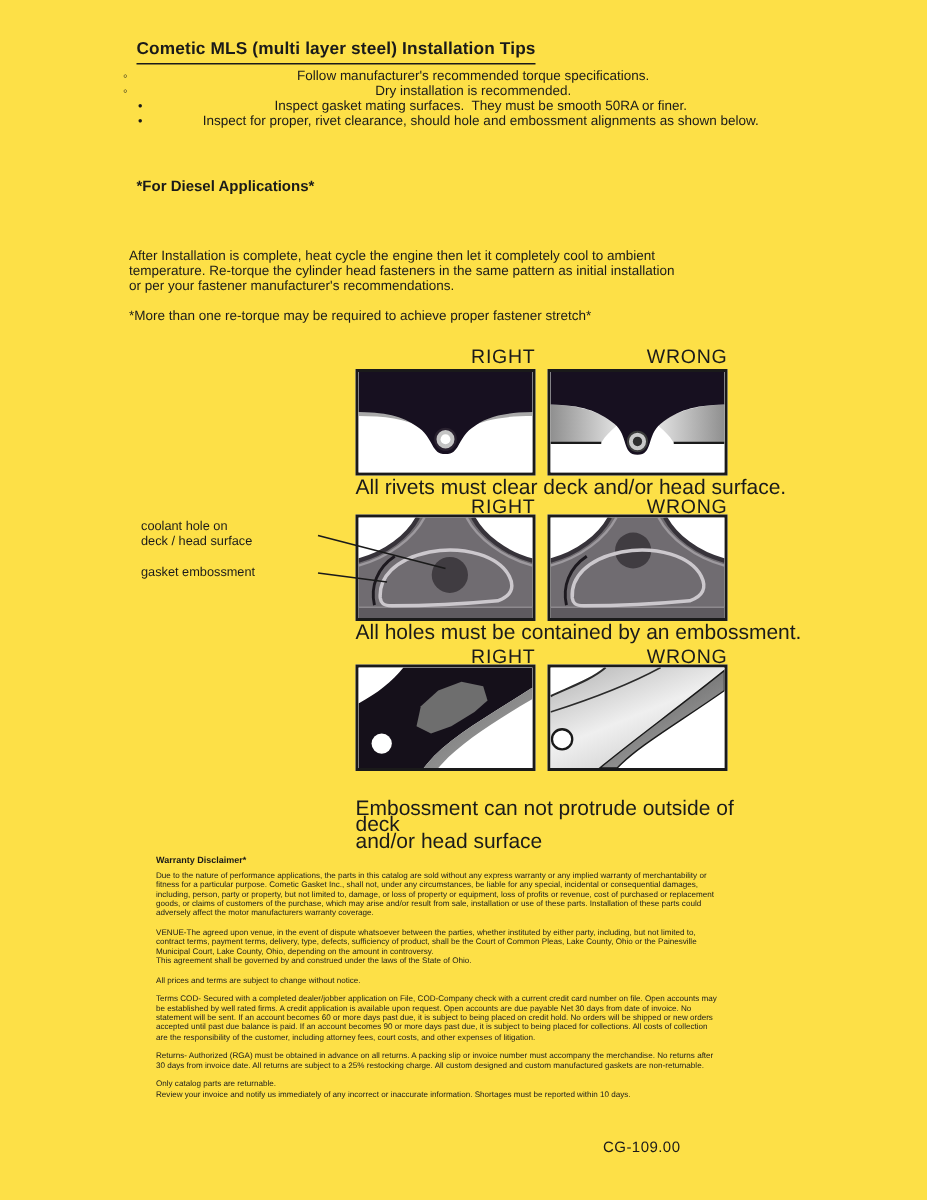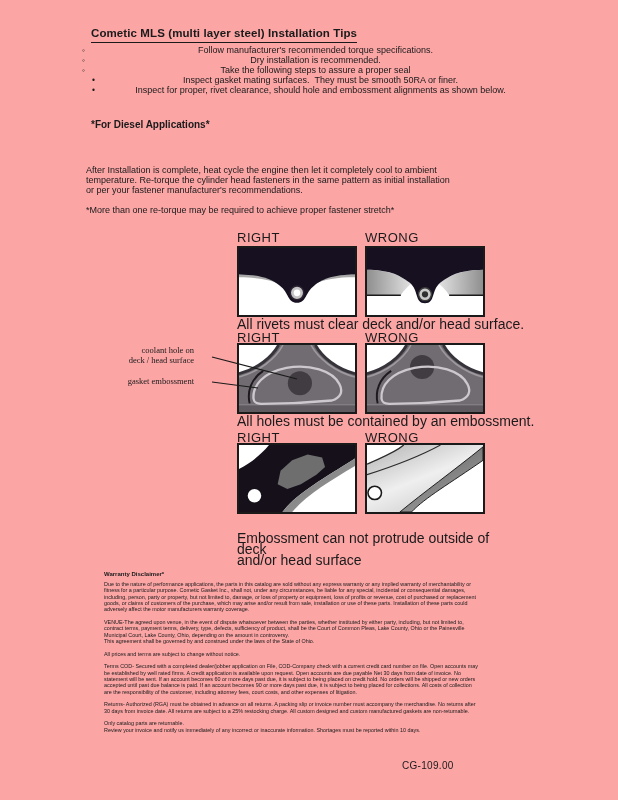--- a/index.html
+++ b/index.html
@@ -1,57 +1,56 @@
 <!DOCTYPE html>
 <html><head>
 <meta charset="utf-8">
 <style>
   html,body{margin:0;padding:0;background:#fff;}
-  .page{position:relative;width:618px;height:800px;background:#fca5a5;
+  .page{position:relative;width:618px;height:800px;background:#fde047;
         font-family:"Liberation Sans","DejaVu Sans",sans-serif;color:#1a1a1a;overflow:hidden;}
 
   .title{position:absolute;left:91px;top:27px;margin:0;font-size:11.5px;line-height:13px;
          font-weight:bold;display:inline-block;border-bottom:1.5px solid #1a1a1a;
          padding-bottom:1.5px;letter-spacing:0.1px;}
 
   .bullets{position:absolute;left:82px;top:45px;width:460px;font-size:9px;line-height:10px;text-align:center;}
   .bullet{position:relative;padding-left:7px;white-space:pre;}
   .bullet::before{content:"◦";position:absolute;left:0;top:0;font-size:8.5px;}
   .subbullet{position:relative;margin-left:10px;padding-left:7px;white-space:pre;}
   .subbullet::before{content:"•";position:absolute;left:0;top:0;font-size:8.5px;}
 
   .diesel-heading{position:absolute;left:91px;top:119px;margin:0;font-size:10px;font-weight:bold;}
   .para{position:absolute;left:86px;width:440px;margin:0;font-size:9px;line-height:10px;white-space:pre-line;}
   .para1{top:135px;} .para2{top:165px;} .para3{top:205px;}
 
-  .dlabel{position:absolute;width:120px;text-align:left;font-size:13px;letter-spacing:0.5px;}
+  .dlabel{position:absolute;width:120px;text-align:right;font-size:13px;letter-spacing:0.5px;}
   .dbox{position:absolute;width:116px;height:67px;border:2px solid #1a1a1a;background:#fff;}
   .dbox svg{display:block;}
   .caption{position:absolute;font-size:14px;line-height:11px;white-space:pre-line;}
 
-  .ann{position:absolute;left:66px;width:128px;text-align:right;font-size:8.5px;line-height:9.5px;font-family:Liberation Serif, serif;}
+  .ann{position:absolute;left:94px;width:128px;text-align:left;font-size:8.5px;line-height:9.5px;}
   .leader-svg{position:absolute;left:208px;top:350px;}
 
   .disclaimer{position:absolute;left:104px;top:571px;width:414px;}
   .disclaimer h2{margin:0 0 4px 0;font-size:6px;font-weight:bold;}
   .disclaimer p{margin:0 0 6.3px 0;font-size:5.4px;line-height:6.35px;white-space:pre-line;}
 
   .footer-code{position:absolute;left:402px;top:760px;font-size:10px;letter-spacing:0.3px;}
 </style>
 </head>
 <body>
 
 <div class="page">
 
   <h1 class="title">Cometic MLS (multi layer steel) Installation Tips</h1>
 
   <div class="bullets">
     <div class="bullet"><span>Follow manufacturer's recommended torque specifications.</span></div>
     <div class="bullet"><span>Dry installation is recommended.</span></div>
-    <div class="bullet"><span>Take the following steps to assure a proper seal</span></div>
     <div class="subbullet"><span>Inspect gasket mating surfaces.  They must be smooth 50RA or finer.</span></div>
     <div class="subbullet"><span>Inspect for proper, rivet clearance, should hole and embossment alignments as shown below.</span></div>
   </div>
 
   <h2 class="diesel-heading">*For Diesel Applications*</h2>
   <p class="para para2">After Installation is complete, heat cycle the engine then let it completely cool to ambient
 temperature. Re-torque the cylinder head fasteners in the same pattern as initial installation
 or per your fastener manufacturer's recommendations.</p>
   <p class="para para3">*More than one re-torque may be required to achieve proper fastener stretch*</p>
 

